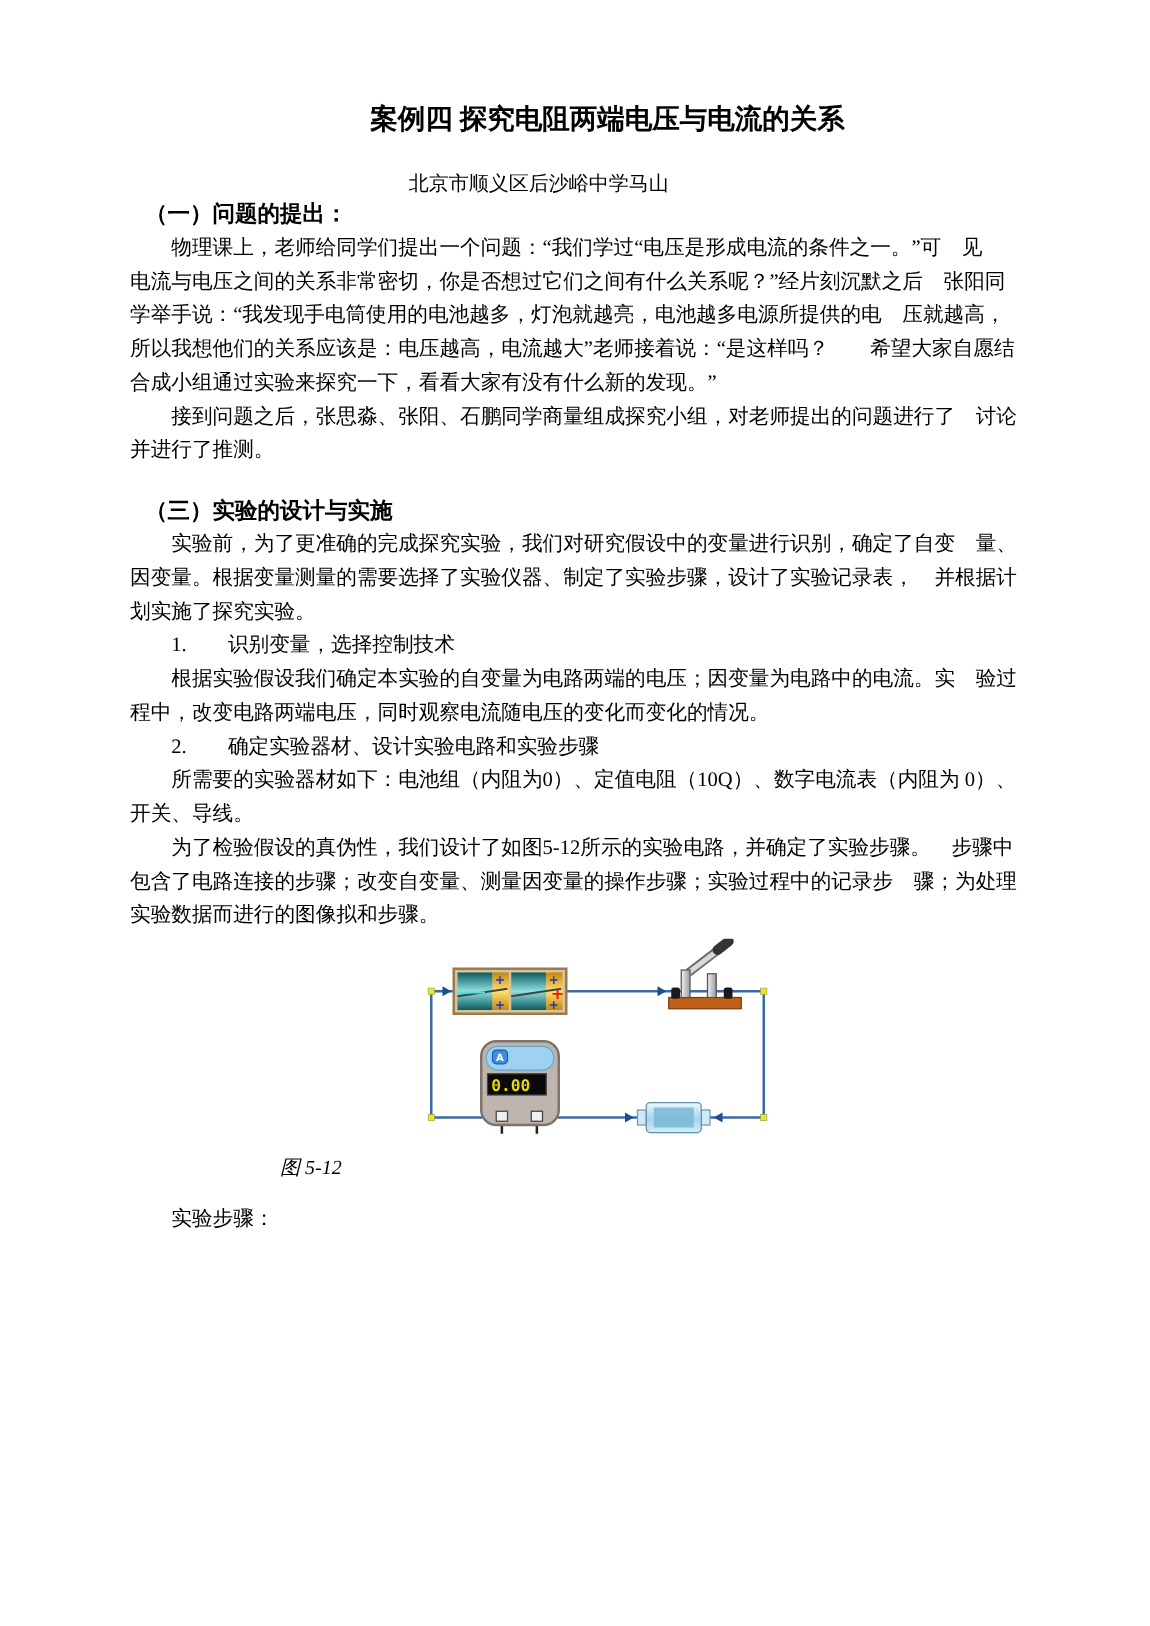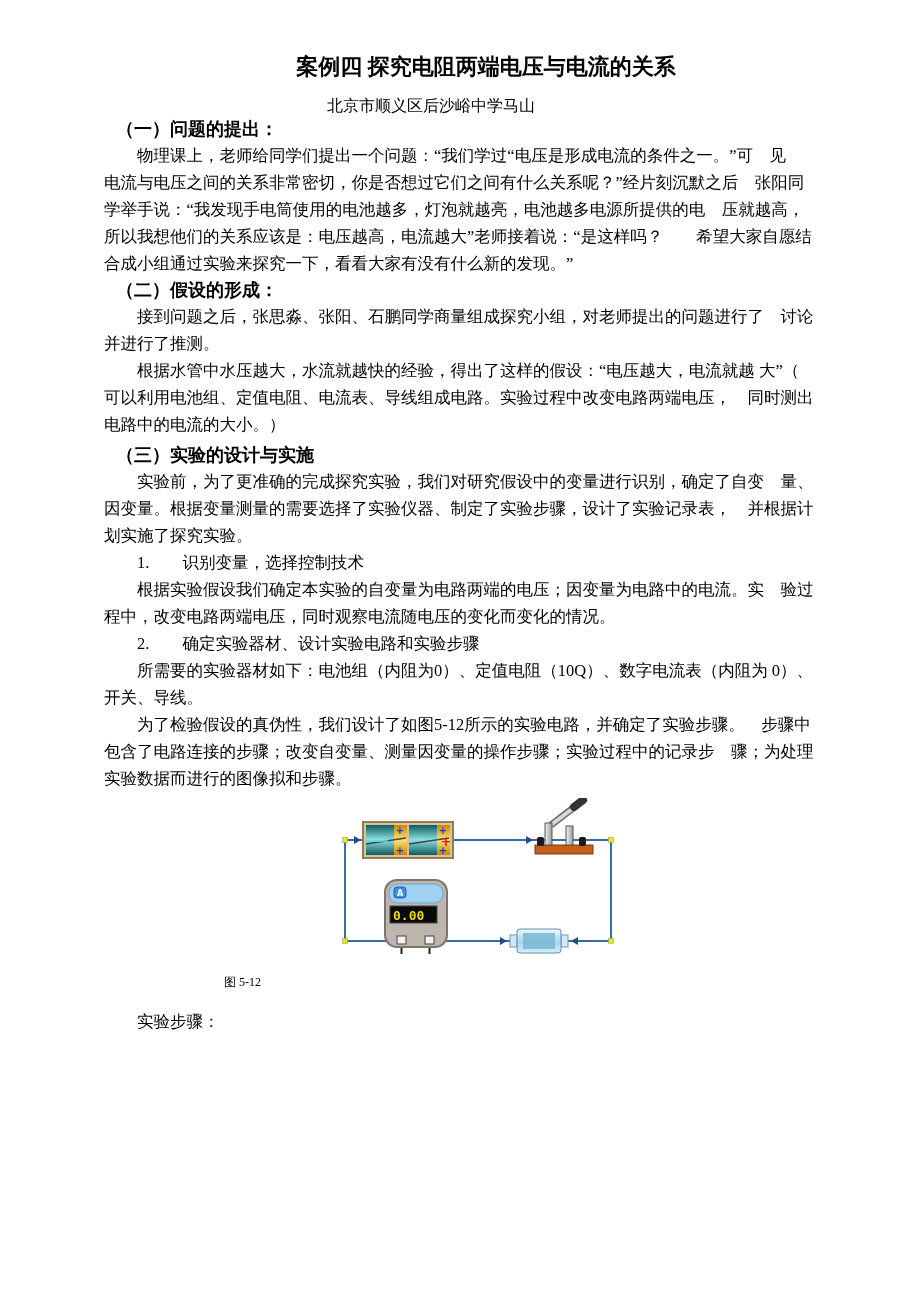--- a/index.html
+++ b/index.html
@@ -4,66 +4,62 @@
 <style>
   html, body { margin: 0; padding: 0; }
   body {
     width: 920px; height: 1301px;
     background: #ffffff; color: #000000;
     font-family: "Liberation Serif", "DejaVu Serif", serif;
     overflow: hidden;
   }
   .page {
     width: 764px;
-    padding: 52px 52px 0 104px;
+    padding: 80px 52px 0 104px;
   }
   .doc-title {
     font-size: 22px; font-weight: bold; line-height: 30px;
     text-align: center;
   }
   .doc-subtitle {
     font-size: 16px; line-height: 20px;
     text-align: center; padding-right: 110px;
-    margin-top: 14px;
+    margin-top: 28px;
   }
   .heading {
     font-size: 18px; font-weight: bold; line-height: 26px;
     text-indent: 12px; margin: 0;
   }
-  .heading.gap-top { margin-top: 4px; }
+  .heading.gap-top { margin-top: 22px; }
   .para {
     font-size: 16.5px; line-height: 27px;
     text-indent: 2em; white-space: pre-line;
     margin: 0;
   }
   .figure-wrap { margin: 6px 0 0 226px; width: 300px; height: 172px; }
-  .fig-caption { font-size: 12px; line-height: 20px; margin: 2px 0 0 120px; }
+  .fig-caption { font-size: 16px; line-height: 20px; margin: 2px 0 0 120px; font-style: italic; }
   .steps-line { margin-top: 16px; }
 </style>
 </head>
 <body>
 
 <div class="page">
 
   <div class="doc-title">案例四 探究电阻两端电压与电流的关系</div>
   <div class="doc-subtitle">北京市顺义区后沙峪中学马山</div>
 
   <div class="heading">（一）问题的提出：</div>
   <div class="para">物理课上，老师给同学们提出一个问题：“我们学过“电压是形成电流的条件之一。”可　见
 电流与电压之间的关系非常密切，你是否想过它们之间有什么关系呢？”经片刻沉默之后　张阳同
 学举手说：“我发现手电筒使用的电池越多，灯泡就越亮，电池越多电源所提供的电　压就越高，
 所以我想他们的关系应该是：电压越高，电流越大”老师接着说：“是这样吗？　　希望大家自愿结
 合成小组通过实验来探究一下，看看大家有没有什么新的发现。”</div>
 
-  <div class="heading">（二）假设的形成：</div>
   <div class="para">接到问题之后，张思淼、张阳、石鹏同学商量组成探究小组，对老师提出的问题进行了　讨论
 并进行了推测。</div>
-  <div class="para">根据水管中水压越大，水流就越快的经验，得出了这样的假设：“电压越大，电流就越 大”（
-可以利用电池组、定值电阻、电流表、导线组成电路。实验过程中改变电路两端电压，　同时测出
-电路中的电流的大小。）</div>
 
   <div class="heading gap-top">（三）实验的设计与实施</div>
   <div class="para">实验前，为了更准确的完成探究实验，我们对研究假设中的变量进行识别，确定了自变　量、
 因变量。根据变量测量的需要选择了实验仪器、制定了实验步骤，设计了实验记录表，　并根据计
 划实施了探究实验。</div>
   <div class="para">1.　　识别变量，选择控制技术</div>
   <div class="para">根据实验假设我们确定本实验的自变量为电路两端的电压；因变量为电路中的电流。实　验过
 程中，改变电路两端电压，同时观察电流随电压的变化而变化的情况。</div>
   <div class="para">2.　　确定实验器材、设计实验电路和实验步骤</div>
   <div class="para">所需要的实验器材如下：电池组（内阻为0）、定值电阻（10Q）、数字电流表（内阻为 0）、

